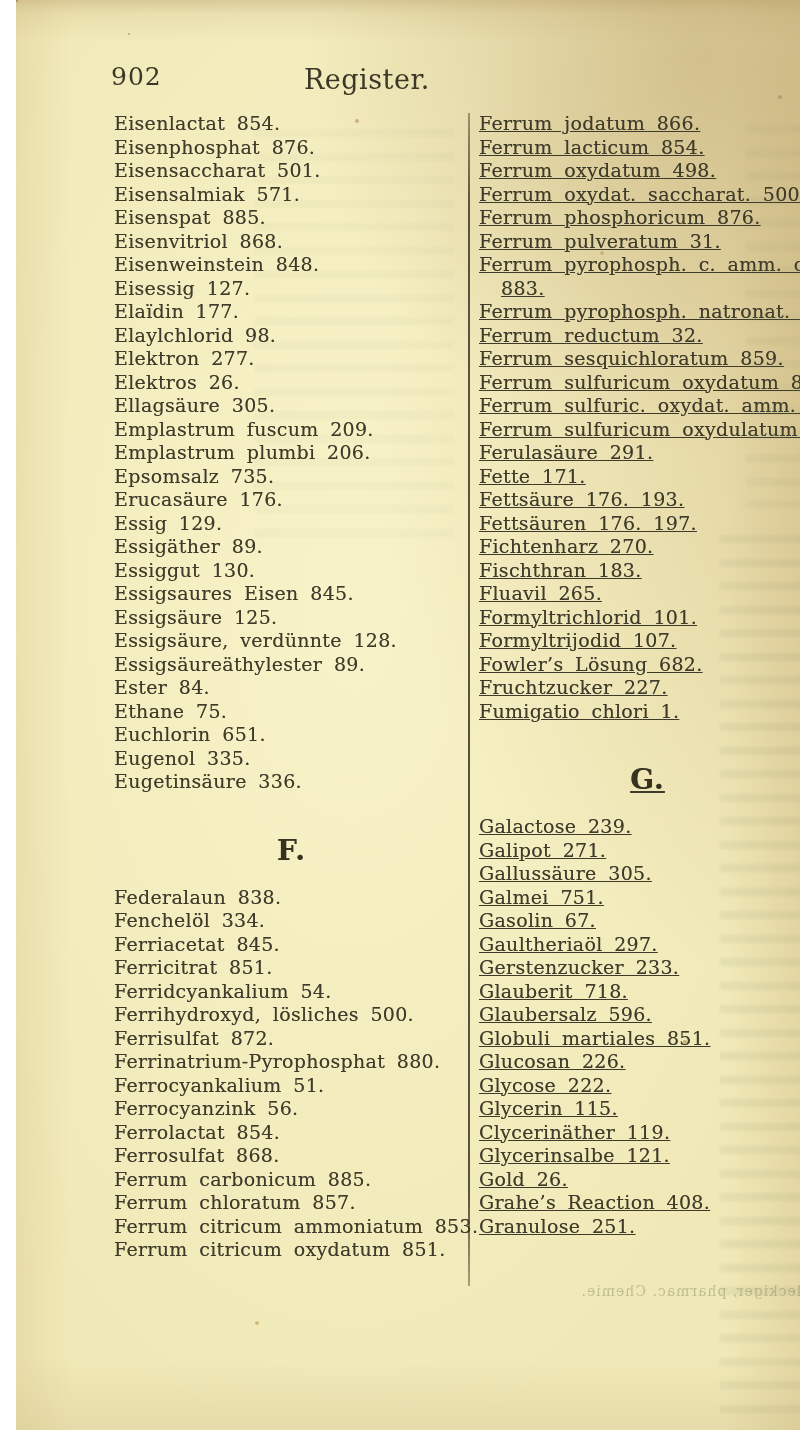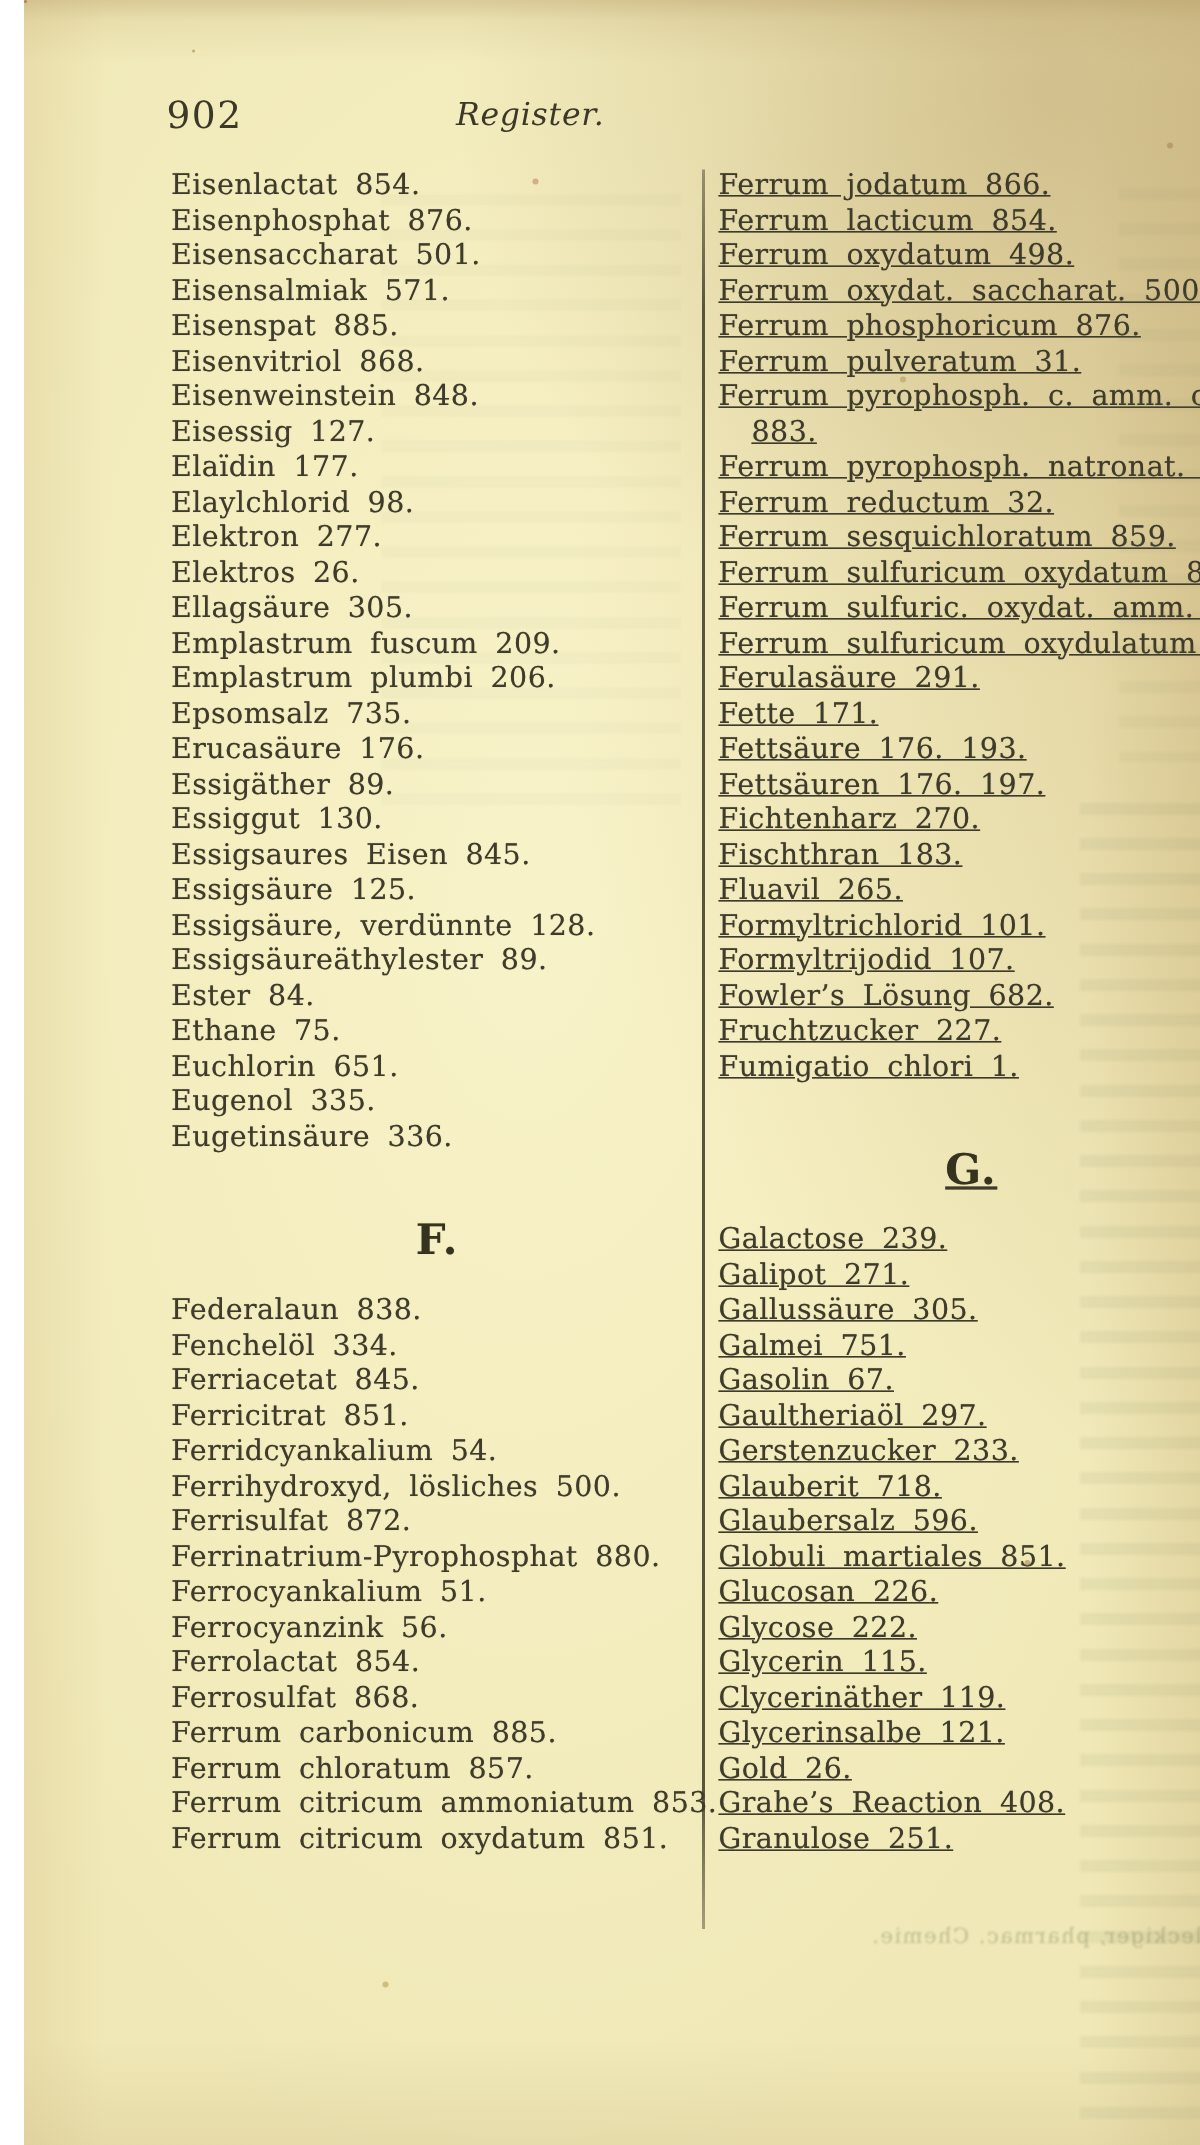--- a/index.html
+++ b/index.html
@@ -18,21 +18,21 @@
       linear-gradient(0deg, rgba(176,150,100,0.16) 0px, rgba(176,150,100,0) 70px),
       radial-gradient(ellipse at 42% 42%, rgba(255,251,216,0.55), rgba(255,251,216,0) 75%),
       #f0e8b6;
   }
   .page-number{
     position:absolute;left:95px;top:62px;
     font-size:25px;color:#3c3828;letter-spacing:1px;
   }
   .page-title{
     position:absolute;left:288px;top:64px;
-    font-style:italic;font-size:21px;color:#3c3828;letter-spacing:0.5px;
+    font-size:27px;color:#3c3828;letter-spacing:0.5px;
   }
   .divider{
     position:absolute;left:452px;top:113px;width:2px;height:1173px;
     background:linear-gradient(180deg, rgba(87,83,61,0.55), #57533d 8%, #57533d 92%, rgba(87,83,61,0.5));
   }
   .col{
     position:absolute;top:112px;color:#3e3b2b;
     font-size:19px;line-height:23.5px;
     letter-spacing:0.3px;word-spacing:0.28em;
     text-shadow:0 0 0.5px rgba(62,58,40,0.55);
@@ -90,20 +90,21 @@
       <div class="entry">Eisessig 127.</div>
       <div class="entry">Elaïdin 177.</div>
       <div class="entry">Elaylchlorid 98.</div>
       <div class="entry">Elektron 277.</div>
       <div class="entry">Elektros 26.</div>
       <div class="entry">Ellagsäure 305.</div>
       <div class="entry">Emplastrum fuscum 209.</div>
       <div class="entry">Emplastrum plumbi 206.</div>
       <div class="entry">Epsomsalz 735.</div>
       <div class="entry">Erucasäure 176.</div>
+      <div class="entry">Essig 129.</div>
       <div class="entry">Essigäther 89.</div>
       <div class="entry">Essiggut 130.</div>
       <div class="entry">Essigsaures Eisen 845.</div>
       <div class="entry">Essigsäure 125.</div>
       <div class="entry">Essigsäure, verdünnte 128.</div>
       <div class="entry">Essigsäureäthylester 89.</div>
       <div class="entry">Ester 84.</div>
       <div class="entry">Ethane 75.</div>
       <div class="entry">Euchlorin 651.</div>
       <div class="entry">Eugenol 335.</div>

